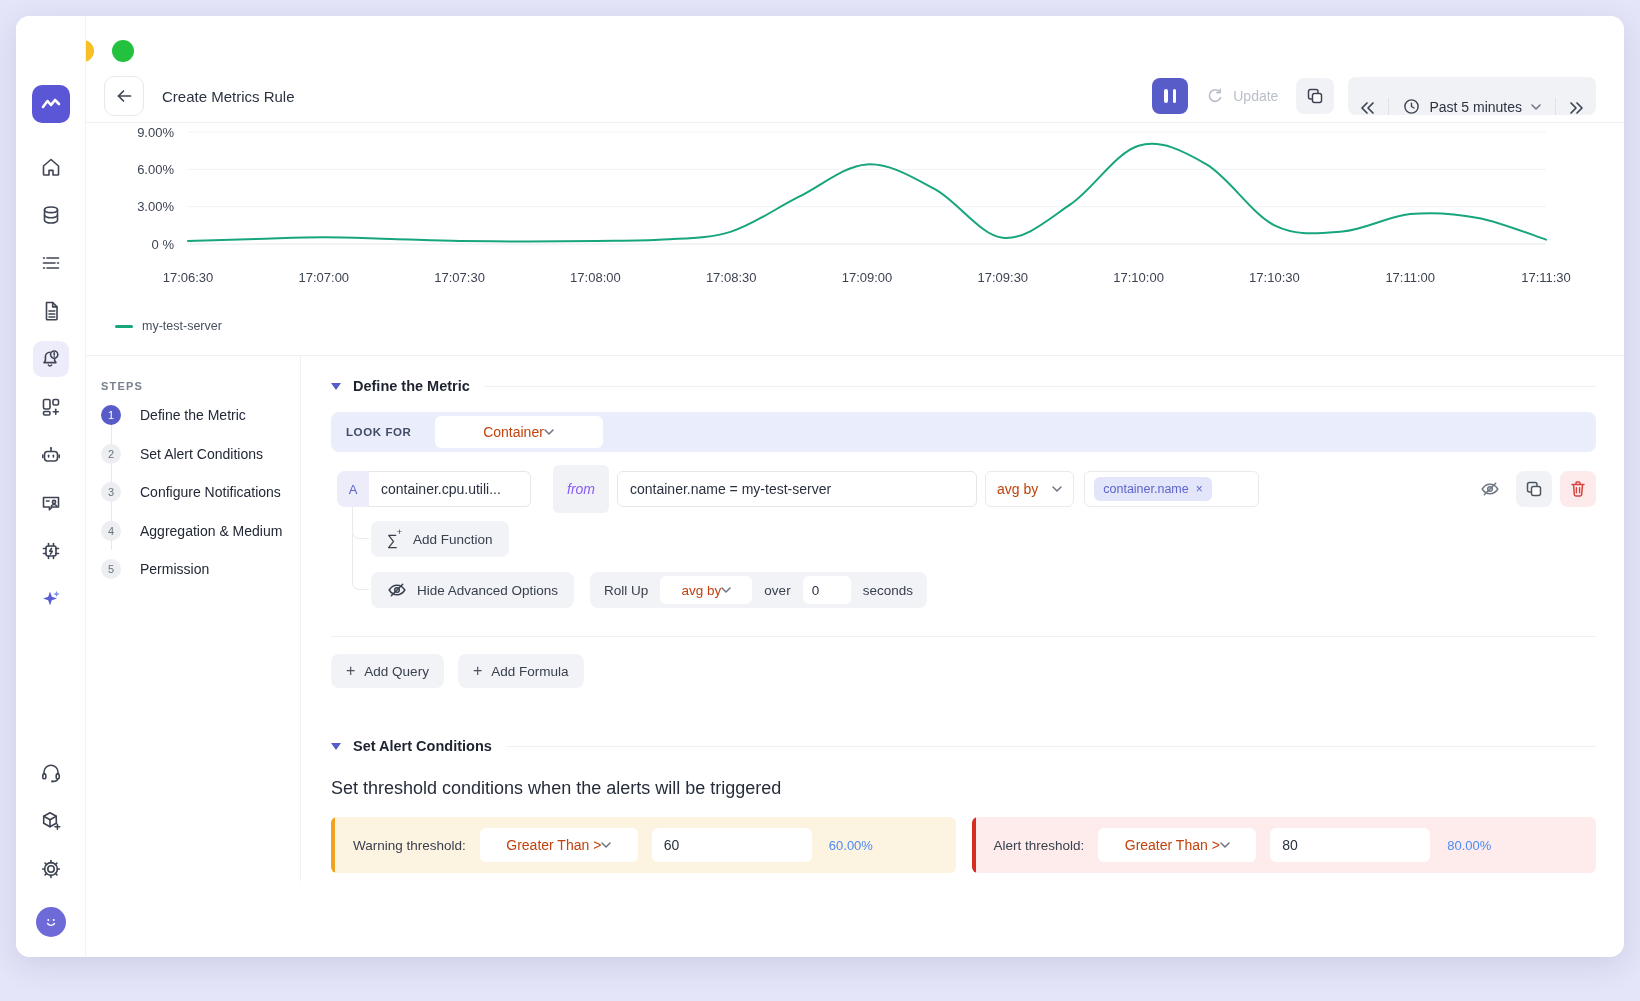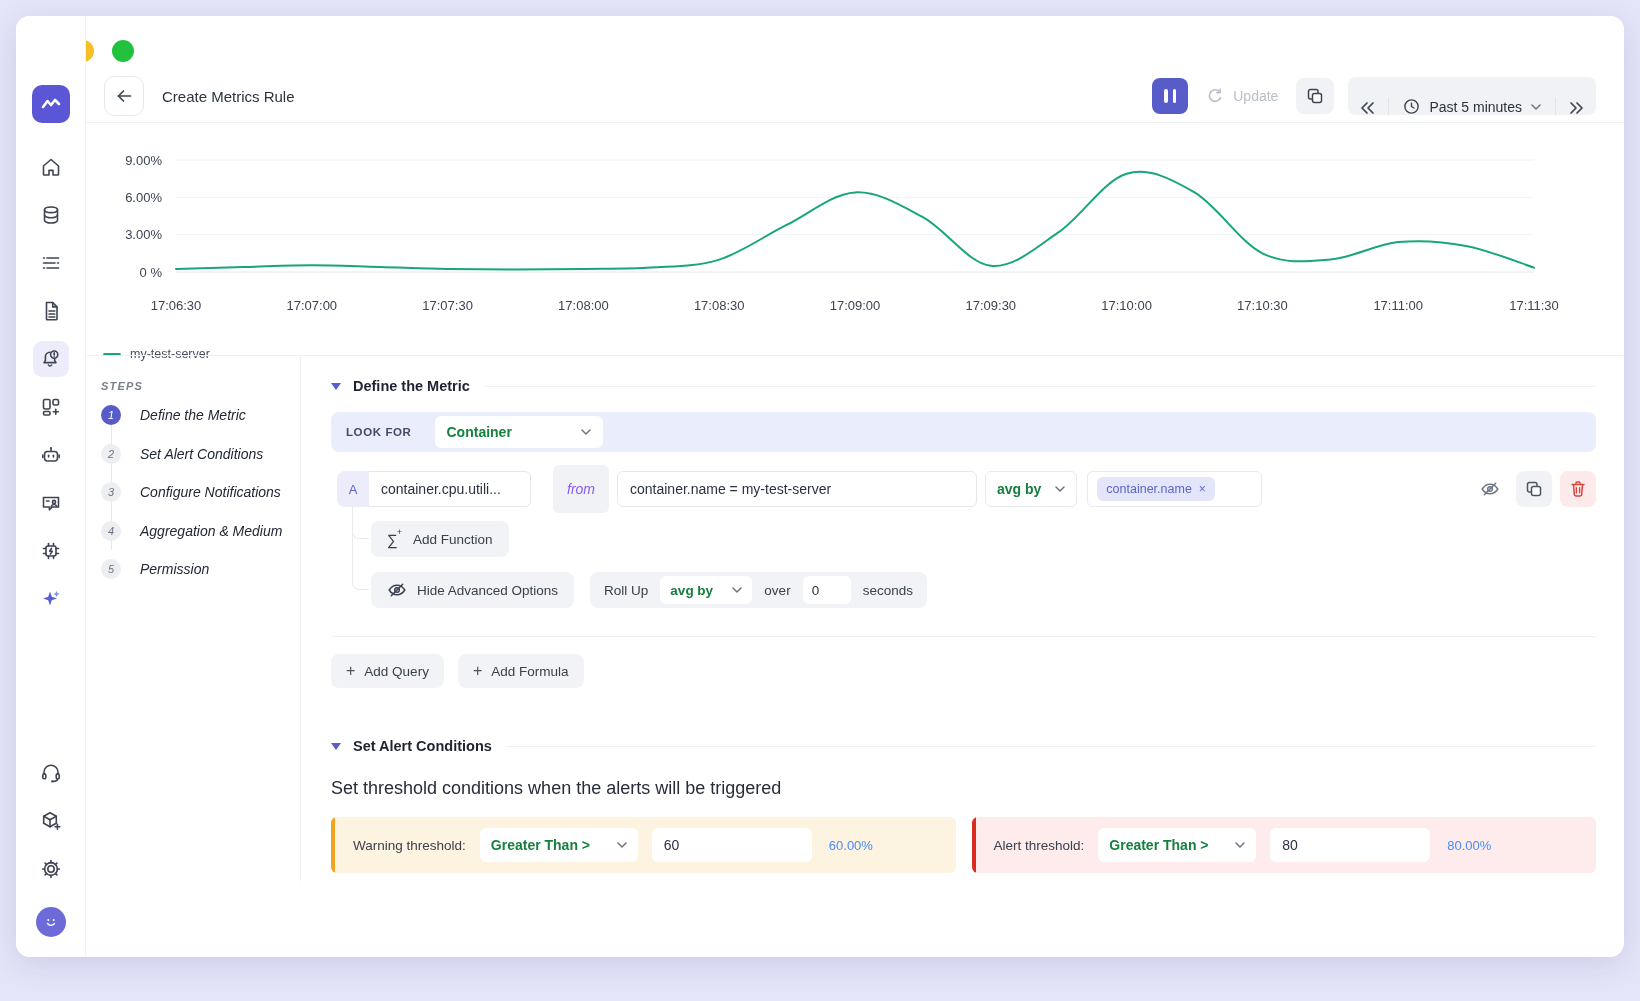--- a/index.html
+++ b/index.html
@@ -35,45 +35,45 @@
   .pause-btn { width:36px; height:36px; border-radius:8px; background:#575cc8; display:flex; align-items:center; justify-content:center; gap:5px; cursor:pointer; }
   .pause-btn i { display:block; width:3.5px; height:14px; background:#fff; border-radius:2px; }
   .update-btn { display:flex; align-items:center; gap:9px; color:#b9bec8; font-size:14px; margin:0 18px; cursor:default; }
   .iconbtn { width:38px; height:36px; border-radius:8px; background:#f1f2f5; display:flex; align-items:center; justify-content:center; cursor:pointer; }
   .timegroup { margin-left:14px; height:38px; background:#f1f2f5; border-radius:8px; display:flex; align-items:flex-end; overflow:hidden; }
   .tg-btn { width:40px; display:flex; align-items:center; justify-content:center; cursor:pointer; }
   .tg-mid { display:flex; align-items:center; gap:9px; padding:0 14px; border-left:1px solid #e0e2e8; border-right:1px solid #e0e2e8; cursor:pointer; }
   .tg-label { font-size:14px; color:#2b3240; }
 
   
-  .chart-wrap { position:absolute; top:53px; left:0; right:0; height:232px;margin-top:28px; }
+  .chart-wrap { position:absolute; top:53px; left:12px; right:0; height:232px; }
   .legend { position:absolute; left:17px; top:196px; display:flex; align-items:center; gap:9px; }
   .legend-swatch { width:18px; height:3px; border-radius:2px; }
   .legend-label { font-size:12.5px; color:#47505f; }
 
   
   .body { position:absolute; top:285px; left:0; right:0; bottom:76px; border-top:1px solid #eef0f4; display:flex; }
-  .steps-panel { width:215px; border-right:1px solid #eef0f4; padding:24px 12px 0 15px; position:relative; flex:none;font-style:italic; }
+  .steps-panel { width:215px; border-right:1px solid #eef0f4; padding:24px 12px 0 15px; position:relative; flex:none; }
   .steps-title { font-size:11px; font-weight:bold; letter-spacing:1.2px; color:#79818f; }
   .steps-list { margin-top:13px; position:relative; list-style:none; }
   .steps-line { position:absolute; left:9.5px; top:12px; width:1px; height:133px; background:#e6e8ed; }
   .step-item { position:relative; display:flex; align-items:center; gap:19px; height:20px; margin-bottom:18.5px; cursor:pointer; }
   .step-num { width:20px; height:20px; border-radius:50%; background:#eceef2; color:#6c7380; font-size:11px; display:flex; align-items:center; justify-content:center; flex:none; position:relative; z-index:1; }
   .step-item.active .step-num { background:#575cc8; color:#fff; }
   .step-label { font-size:14px; color:#222836; font-weight:500; white-space:nowrap; }
 
   .content-panel { flex:1; position:relative; padding:18px 28px 0 30px; overflow:hidden; }
   .section-head { display:flex; align-items:center; height:24px; }
   .tri { width:0; height:0; border-left:5.5px solid transparent; border-right:5.5px solid transparent; border-top:7px solid #575cc8; margin-right:12px; cursor:pointer; }
   .section-title { font-size:14.5px; font-weight:bold; color:#1d2330; white-space:nowrap; }
   .section-rule { flex:1; height:1px; background:#eef0f4; margin-left:14px; }
 
   .lookfor { margin-top:14px; height:40px; background:#eaedfb; border-radius:8px; display:flex; align-items:center; padding:0 15px; }
   .lookfor-label { font-size:11.5px; font-weight:bold; letter-spacing:.6px; color:#414b66; }
-  .select { background:#fff; border-radius:6px; display:flex; align-items:center; justify-content:space-between; cursor:pointer; color:#15803d;font-weight:bold; }
+  .select { background:#fff; border-radius:6px; display:flex; align-items:center; justify-content:center; cursor:pointer; color:#c2410c; }
   .lf-select { margin-left:23px; width:168px; height:32px; padding:0 12px; font-size:14px; }
 
   .query-block { margin-top:19px; position:relative; }
   .conn { position:absolute; border-left:1px solid #e8eaee; border-bottom:1px solid #e8eaee; border-bottom-left-radius:7px; width:17px; left:21px; }
   .conn1 { top:36px; height:32px; }
   .conn2 { top:36px; height:83px; }
   .query-row { display:flex; align-items:center; height:36px; margin-left:6px; position:relative; }
   .a-badge { width:32px; height:36px; background:#ececfb; color:#5d64cc; font-size:13px; font-weight:500; border-radius:8px 0 0 8px; display:flex; align-items:center; justify-content:center; flex:none; }
   .fld { height:36px; background:#fff; border:1px solid #e5e7eb; border-radius:6px; font-size:14px; color:#2a3140; padding:0 12px; }
   input.fld { outline:none; }

